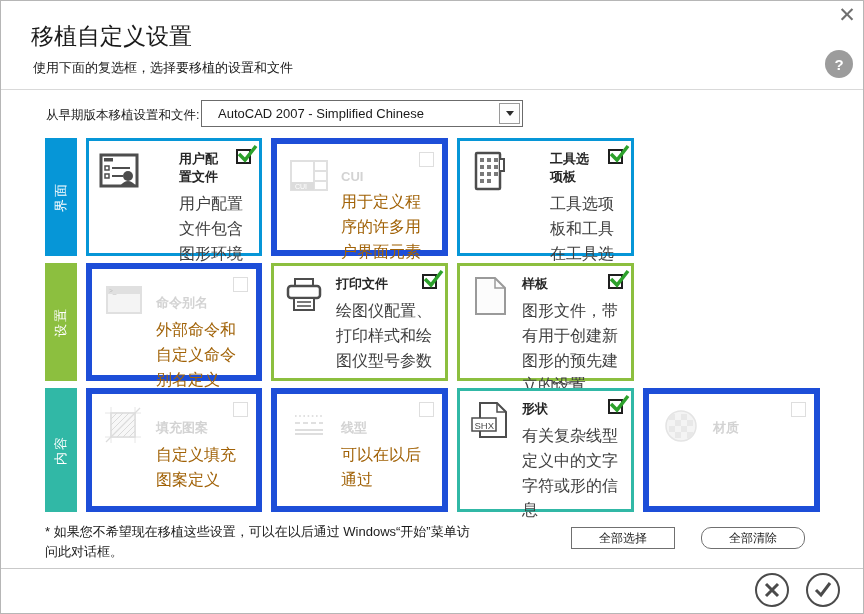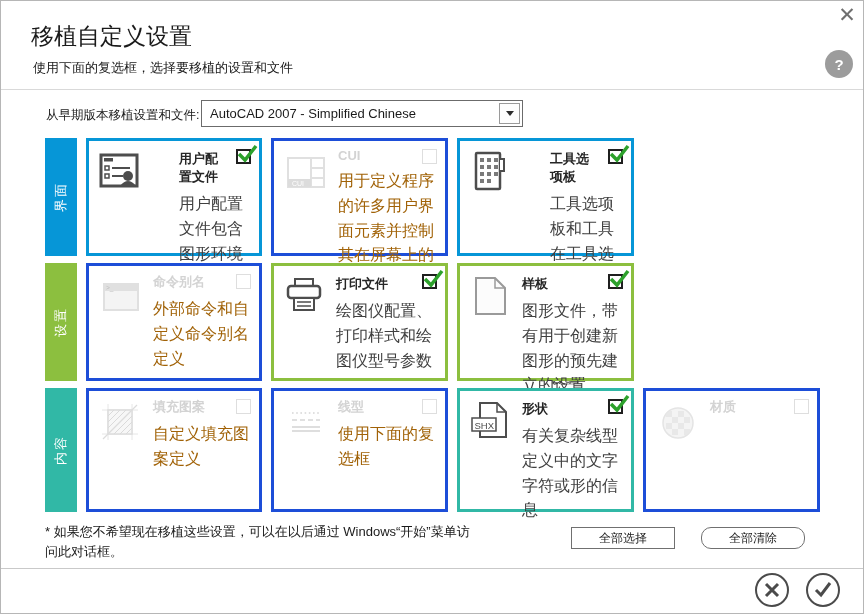--- a/index.html
+++ b/index.html
@@ -8,32 +8,32 @@
   #dialog { position:relative; width:864px; height:614px; background:#fff; border:1px solid #b6b6b6; overflow:hidden; }
 
   .title { position:absolute; left:30px; top:20px; font-size:23px; font-weight:500; color:#1a1a1a; }
   .subtitle { position:absolute; left:32px; top:58px; font-size:13px; color:#1a1a1a; }
   .close { position:absolute; left:834px; top:2px; width:24px; height:24px; display:flex; align-items:center; justify-content:center; font-size:21px; color:#6f6f6f; cursor:pointer; }
   .help { position:absolute; left:824px; top:49px; width:28px; height:28px; border-radius:50%; background:#9c9c9c; color:#fff; font-size:15px; font-weight:700; display:flex; align-items:center; justify-content:center; }
   .hr1 { position:absolute; left:0; top:88px; width:100%; height:1px; background:#d9d9d9; }
   .hr2 { position:absolute; left:0; top:567px; width:100%; height:1px; background:#c9c9c9; }
 
   .src-label { position:absolute; left:45px; top:106px; font-size:12.5px; color:#1a1a1a; }
-  .combo { position:absolute; left:200px; top:99px; width:322px; height:27px; border:1px solid #6b6b6b; background:#fff; display:flex; align-items:center; padding-left:8px; font-size:13px; color:#1a1a1a; }
+  .combo { position:absolute; left:200px; top:99px; width:322px; height:27px; border:1px solid #6b6b6b; background:#fff; display:flex; align-items:center; padding-left:16px; font-size:13px; color:#1a1a1a; }
   .combo-arrow { position:absolute; right:2px; top:2px; width:21px; height:21px; border:1px solid #9a9a9a; background:#fdfdfd; display:flex; align-items:center; justify-content:center; }
   .combo-arrow i { width:0; height:0; border-left:4px solid transparent; border-right:4px solid transparent; border-top:5px solid #2b2b2b; }
 
   .grid { position:absolute; left:44px; top:137px; width:775px; display:grid;
           grid-template-columns:32px 176px 177px 177px 177px;
           grid-template-rows:118px 118px 124px; gap:7px 9px; }
   .cat { display:flex; align-items:center; justify-content:center; }
   .cat span { transform:rotate(-90deg); color:#fff; font-size:13px; letter-spacing:2px; white-space:nowrap; }
   .cat.c-blue { background:#0696d7; } .cat.c-green { background:#8cbf3f; } .cat.c-teal { background:#31b8a6; }
 
-  .card { position:relative; background:#fff; border:3px solid #1d4ed8; padding:6px 8px 8px 10px; }
+  .card { position:relative; background:#fff; border:6px solid #1d4ed8; padding:24px 8px 8px 10px; }
   .card.on { border-width:3px; padding:8px 6px 6px 8px; }
   .card.b-blue { border-color:#0696d7;padding-left:36px; } .card.b-green { border-color:#8cbf3f; } .card.b-teal { border-color:#31b8a6; }
   .icon-wrap { position:absolute; left:10px; top:10px; width:44px; height:44px; }
   .card.on .icon-wrap { left:8px; top:8px; }
   .card-title { margin-left:54px; padding-top:1px; padding-right:24px; font-size:13px; font-weight:700; color:#262626; }
   .card-desc { margin-left:54px; margin-top:6px; padding-right:2px; font-size:16px; line-height:1.55; color:#404040; }
   .card.off .card-title { color:#d3d3d3; }
   .card.off .card-desc { color:#a16207; }
   .cb { position:absolute; top:8px; right:8px; width:15px; height:15px; background:#fff; }
   .cb.checked { border:2px solid #1f1f1f; }
@@ -221,21 +221,21 @@
     <div class="card off" style="grid-area:3/3">
       <span class="icon-wrap">
         <svg viewBox="0 0 44 44">
           <line x1="8" y1="12" x2="36" y2="12" stroke="#d6d6d6" stroke-width="1.6" stroke-dasharray="1.6,2.6"></line>
           <line x1="8" y1="19" x2="36" y2="19" stroke="#d6d6d6" stroke-width="1.6" stroke-dasharray="5,3"></line>
           <line x1="8" y1="26" x2="36" y2="26" stroke="#d6d6d6" stroke-width="1.6"></line>
           <line x1="8" y1="30" x2="36" y2="30" stroke="#d6d6d6" stroke-width="1.6"></line>
         </svg>
       </span>
       <div class="card-title">线型</div>
-      <div class="card-desc">使用下面的复选框</div>
+      <div class="card-desc">可以在以后通过</div>
       <span class="cb unchecked"></span>
     </div>
 
     <div class="card on b-teal" style="grid-area:3/4">
       <span class="icon-wrap">
         <svg viewBox="0 0 44 44">
           <path d="M12 4 H29 L38 13 V38 H12 Z" fill="#fff" stroke="#4d4d4d" stroke-width="2"></path>
           <path d="M29 4 V13 H38" fill="none" stroke="#4d4d4d" stroke-width="1.5"></path>
           <rect x="4" y="19" width="24" height="13" fill="#fff" stroke="#4d4d4d" stroke-width="1.5"></rect>
           <text x="6.5" y="29.5" font-size="9.5" fill="#4d4d4d">SHX</text>

